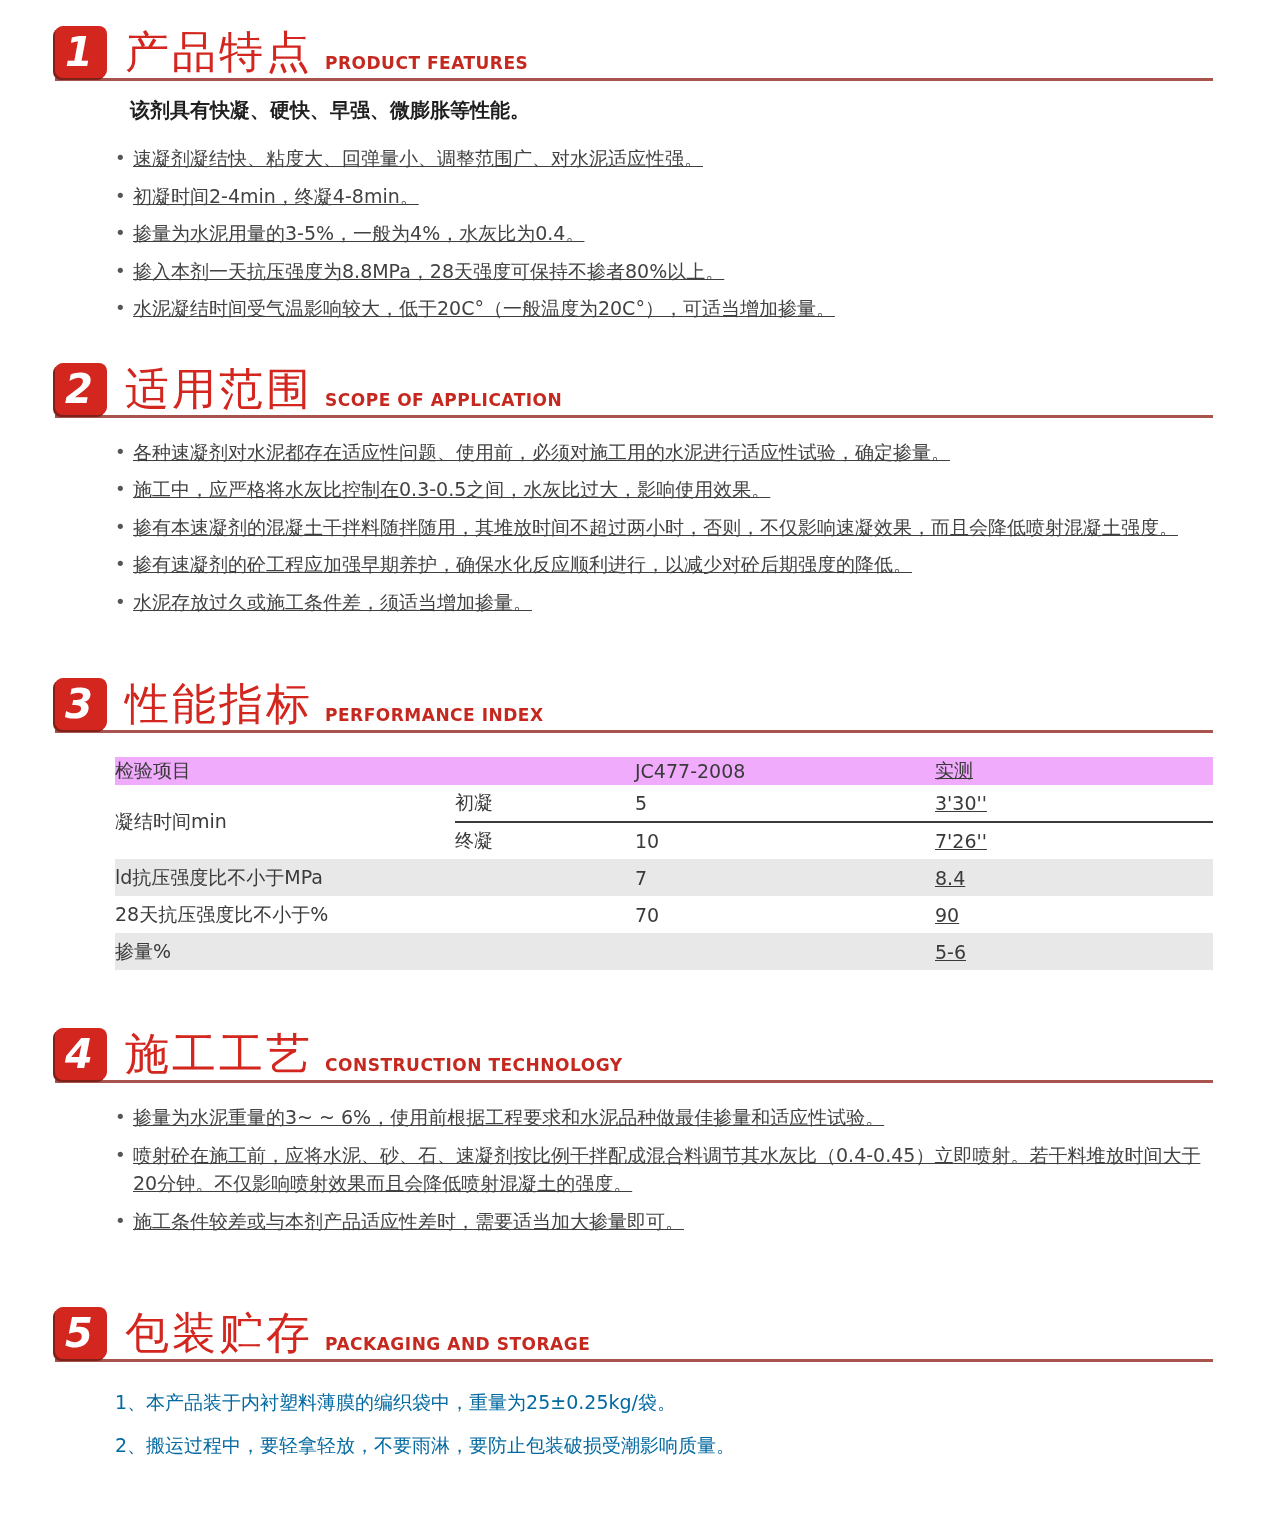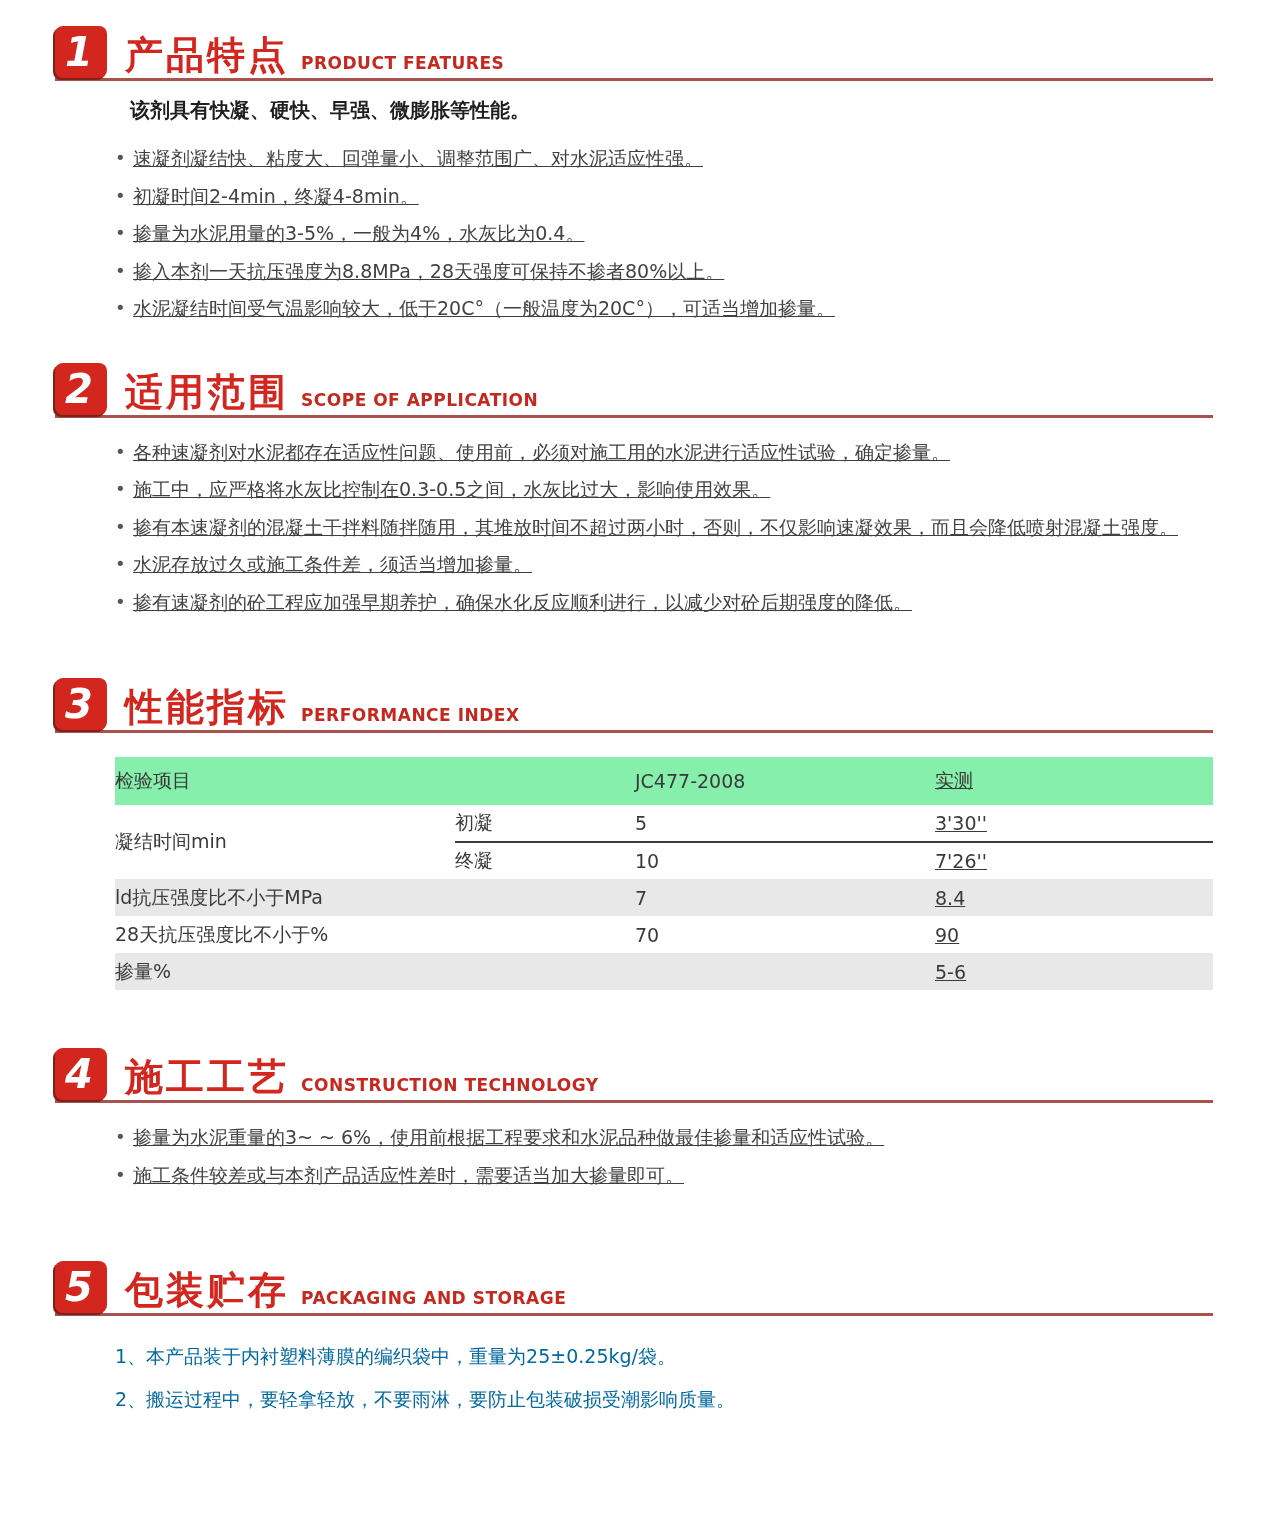--- a/index.html
+++ b/index.html
@@ -34,22 +34,22 @@
   .badge-num {
     color: #ffffff;
     font-size: 40px;
     font-weight: bold;
     font-style: italic;
     line-height: 1;
     padding-right: 4px;
   }
   .title-zh {
     color: #d3261f;
-    font-size: 38px;
-    font-weight: bold;
+    font-size: 44px;
+    font-weight: normal;
     letter-spacing: 3px;
     line-height: 1;
     margin: 0 0 4px 18px;
   }
   .title-en {
     color: #c5281f;
     font-size: 17px;
     font-weight: bold;
     letter-spacing: 0.5px;
     line-height: 1;
@@ -90,21 +90,21 @@
     border-collapse: collapse;
     width: 100%;
     font-size: 19px;
     color: #3a3a3a;
     table-layout: fixed;
   }
   table.perf col.c1 { width: 340px; }
   table.perf col.c2 { width: 180px; }
   table.perf col.c3 { width: 300px; }
   table.perf td { padding: 0; vertical-align: middle; }
-  tr.hdr { background: #86efac; height: 48px; }
+  tr.hdr { background: #f0abfc; height: 28px; }
   tr.body-row { height: 37px; }
   .cell-item { padding-left: 15px; text-align: left; }
   .cell-sub  { padding-left: 50px; text-align: left; }
   .cell-std  { text-align: left; }
   .cell-meas { padding-left: 100px; text-align: left; text-decoration: underline; }
   tr.stripe { background: #e8e8e8; }
   tr.final-row td { border-top: 2px solid #3c3c3c; }
 
   .numbered { margin: 26px 0 0 60px; }
   .numbered p {
@@ -142,22 +142,22 @@
       <div class="badge">
         <span class="badge-num">2</span>
       </div>
       <h2 class="title-zh">适用范围</h2>
       <span class="title-en">SCOPE OF APPLICATION</span>
     </div>
     <ul class="bullets">
       <li><span>各种速凝剂对水泥都存在适应性问题、使用前，必须对施工用的水泥进行适应性试验，确定掺量。</span></li>
       <li><span>施工中，应严格将水灰比控制在0.3-0.5之间，水灰比过大，影响使用效果。</span></li>
       <li><span>掺有本速凝剂的混凝土干拌料随拌随用，其堆放时间不超过两小时，否则，不仅影响速凝效果，而且会降低喷射混凝土强度。</span></li>
+      <li><span>掺有速凝剂的砼工程应加强早期养护，确保水化反应顺利进行，以减少对砼后期强度的降低。</span></li>
       <li><span>水泥存放过久或施工条件差，须适当增加掺量。</span></li>
-      <li><span>掺有速凝剂的砼工程应加强早期养护，确保水化反应顺利进行，以减少对砼后期强度的降低。</span></li>
     </ul>
   </div>
 
   <div class="section sec-3">
     <div class="section-header">
       <div class="badge">
         <span class="badge-num">3</span>
       </div>
       <h2 class="title-zh">性能指标</h2>
       <span class="title-en">PERFORMANCE INDEX</span>
@@ -211,20 +211,21 @@
   <div class="section sec-4">
     <div class="section-header">
       <div class="badge">
         <span class="badge-num">4</span>
       </div>
       <h2 class="title-zh">施工工艺</h2>
       <span class="title-en">CONSTRUCTION TECHNOLOGY</span>
     </div>
     <ul class="bullets">
       <li><span>掺量为水泥重量的3~ ~ 6%，使用前根据工程要求和水泥品种做最佳掺量和适应性试验。</span></li>
+      <li><span>喷射砼在施工前，应将水泥、砂、石、速凝剂按比例干拌配成混合料调节其水灰比（0.4-0.45）立即喷射。若干料堆放时间大于20分钟。不仅影响喷射效果而且会降低喷射混凝土的强度。</span></li>
       <li><span>施工条件较差或与本剂产品适应性差时，需要适当加大掺量即可。</span></li>
     </ul>
   </div>
 
   <div class="section sec-5">
     <div class="section-header">
       <div class="badge">
         <span class="badge-num">5</span>
       </div>
       <h2 class="title-zh">包装贮存</h2>

